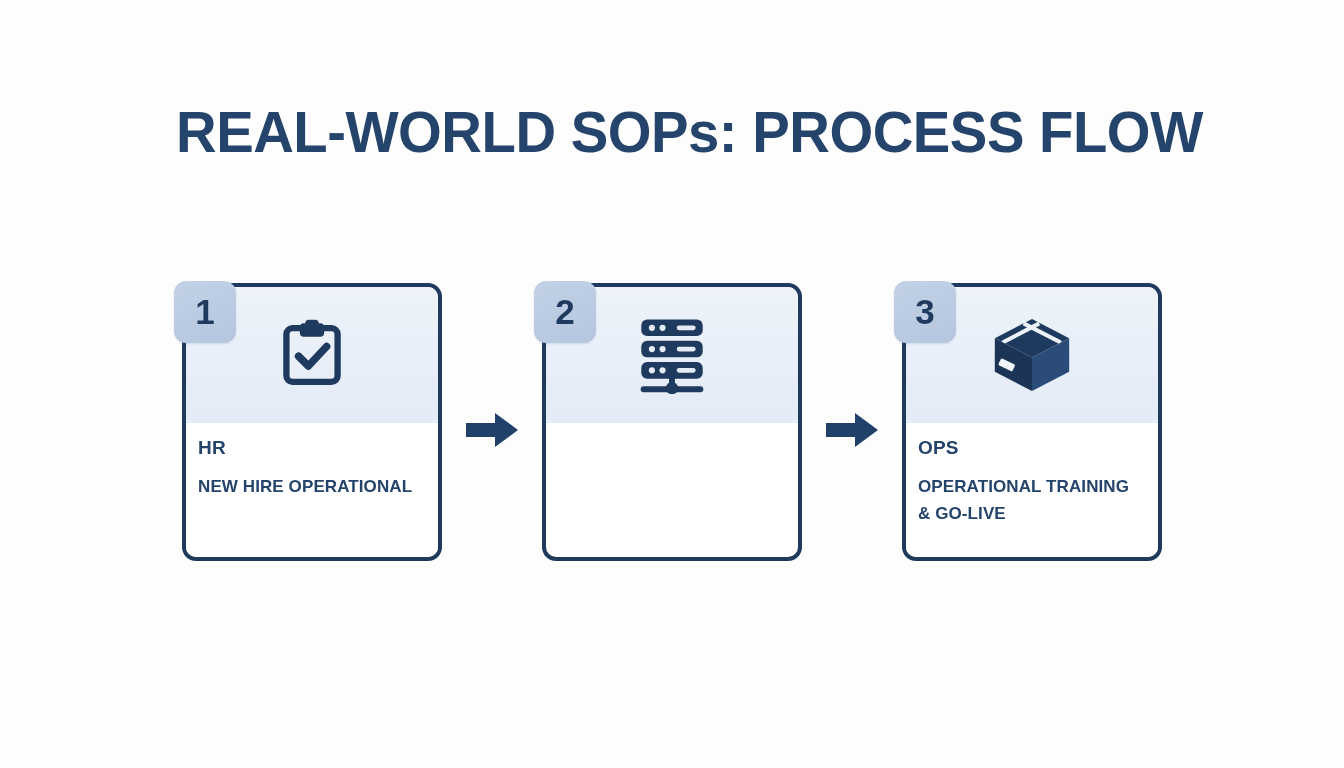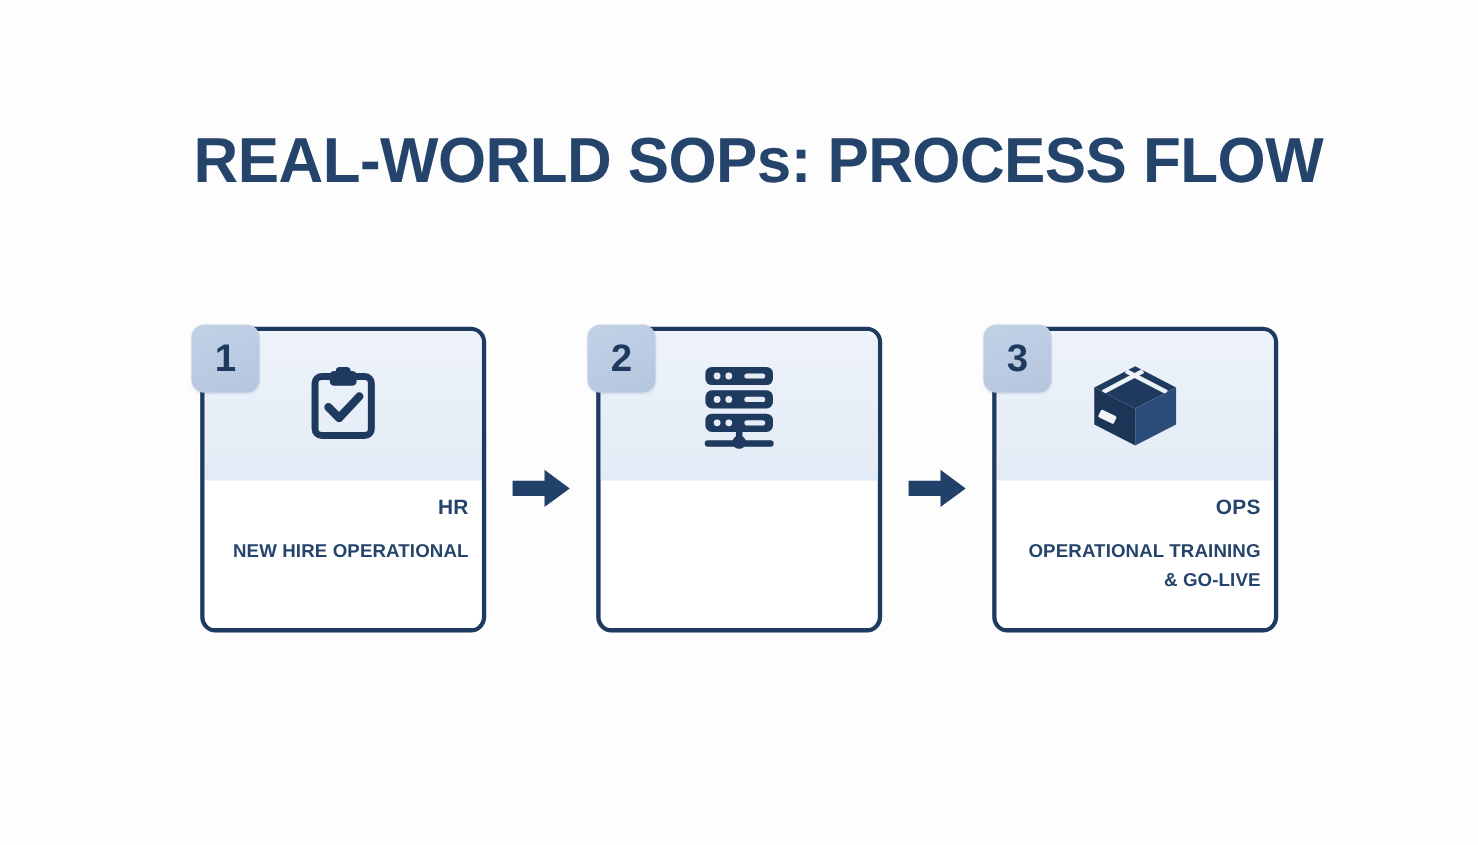--- a/index.html
+++ b/index.html
@@ -11,21 +11,20 @@
     height: 768px;
     background: #fdfdfe;
     font-family: "Liberation Sans", sans-serif;
     overflow: hidden;
     position: relative;
   }
 
   #slide {
     position: absolute;
     inset: 0;
-    margin-top: 14px;
   }
 
   
   #title {
     position: absolute;
     left: 176px;
     top: 103px;
     font-size: 58px;
     line-height: 1;
     font-weight: 700;
@@ -76,21 +75,21 @@
     display: flex;
     align-items: center;
     justify-content: center;
   }
 
   .card-bottom {
     flex: 1 1 auto;
     background: #ffffff;
     padding: 14px 12px 0 12px;
     box-sizing: border-box;
-    text-align: right;
+    text-align: left;
   }
 
   .dept {
     font-size: 19px;
     font-weight: 700;
     color: #24446b;
     letter-spacing: 0.2px;
     line-height: 1.2;
     margin-bottom: 13px;
   }

